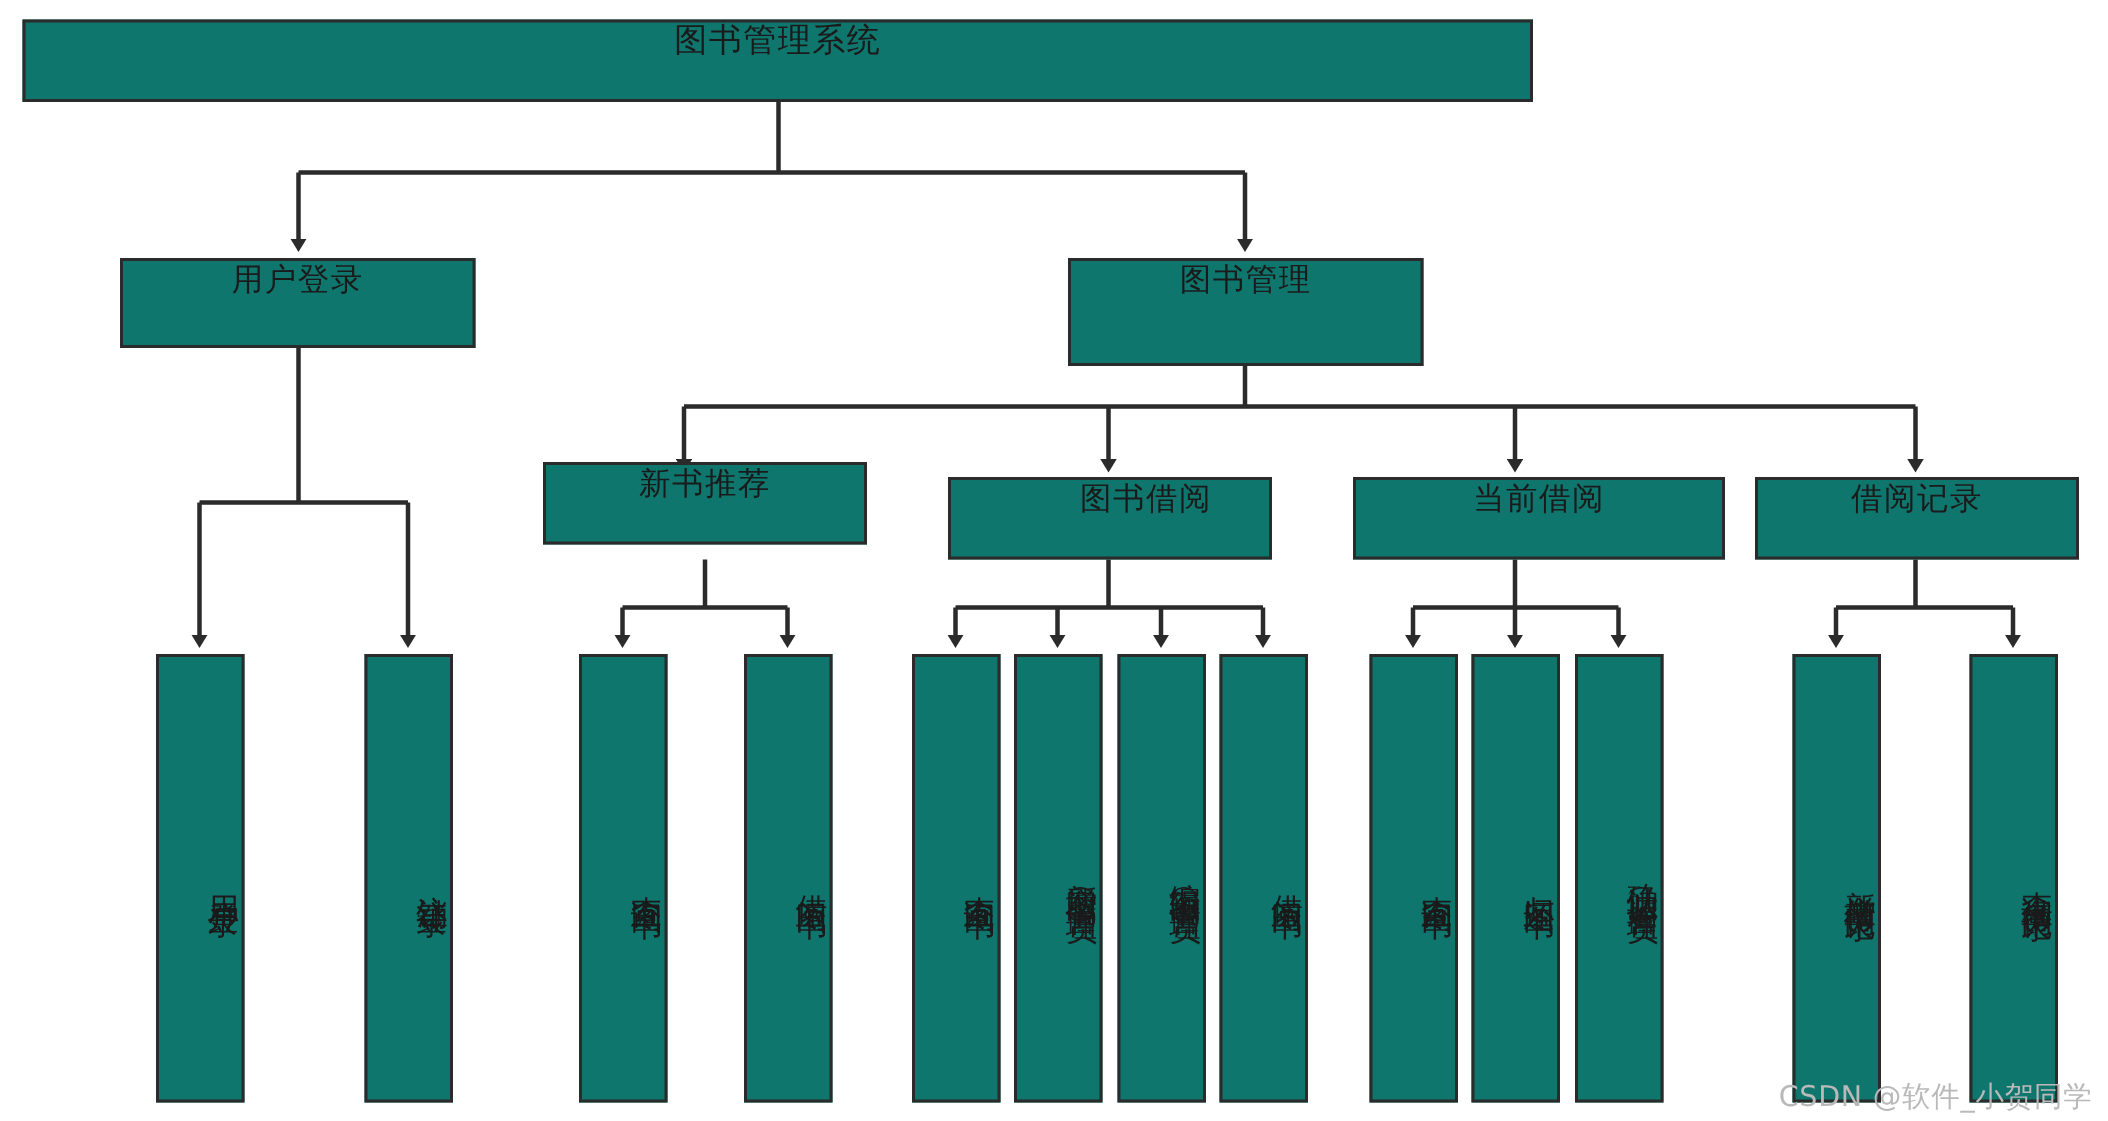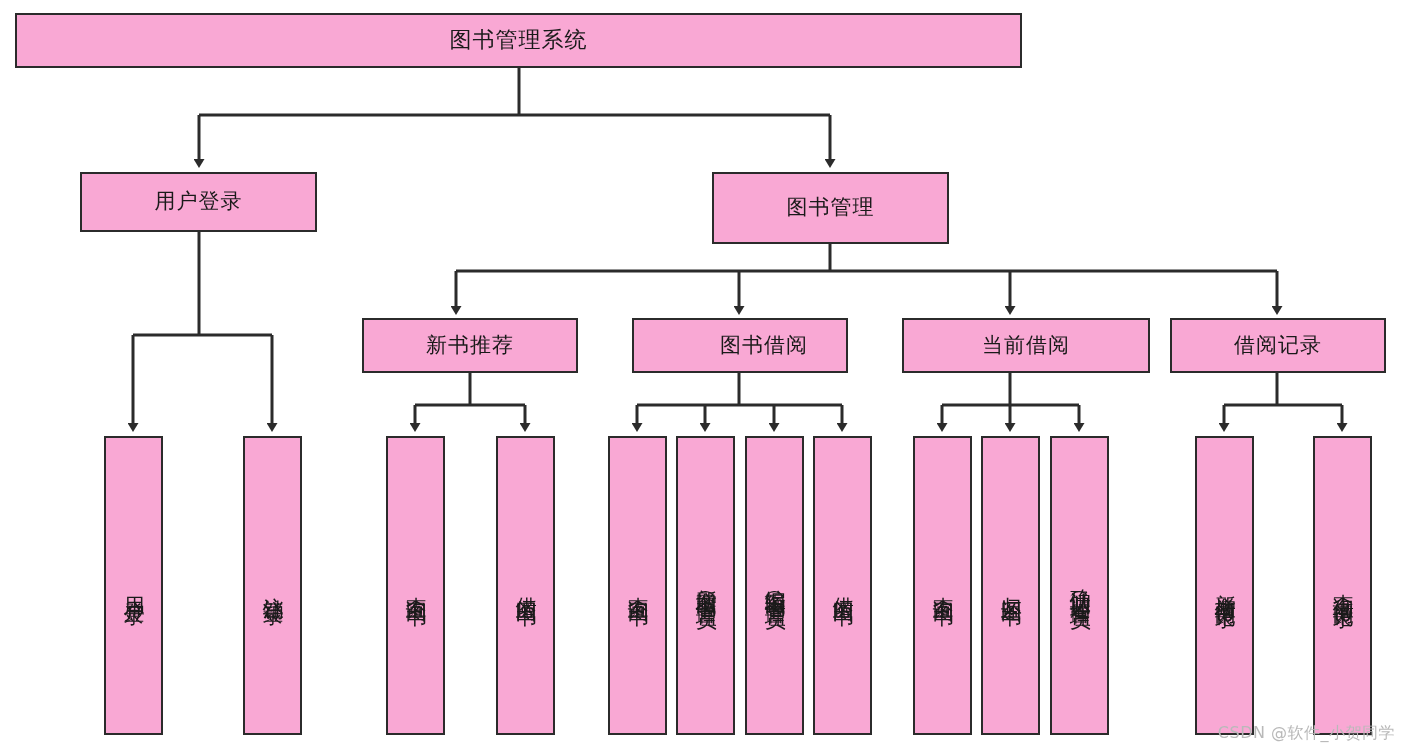--- a/index.html
+++ b/index.html
@@ -22,24 +22,24 @@
     position: absolute;
     left: 0;
     top: 0;
     width: 1405px;
     height: 747px;
     pointer-events: none;
   }
   .node {
     position: absolute;
     box-sizing: border-box;
-    background: #f9a8d4;
+    background: #0f766e;
     border: 2px solid #2b2b2b;
     display: flex;
-    align-items: center;
+    align-items: flex-start;
     justify-content: center;
     color: #1a1a1a;
   }
   .node.horizontal {
     font-size: 21px;
     line-height: 1.2;
     letter-spacing: 1px;
   }
   .node.vertical {
     writing-mode: vertical-rl;
@@ -54,21 +54,21 @@
     text-orientation: upright;
     white-space: nowrap;
   }
   .node.root {
     font-size: 22px;
   }
   .watermark {
     position: absolute;
     right: 10px;
     bottom: 3px;
-    font-size: 16px;
+    font-size: 19px;
     color: #b9b9b9;
     letter-spacing: 0.5px;
     white-space: nowrap;
     user-select: none;
   }
 </style>
 </head>
 <body>
 
 <div id="canvas">
@@ -128,21 +128,21 @@
   </div>
 
   <div class="node horizontal" style="left:80px; top:172px; width:237px; height:60px;">
     <span class="label">用户登录</span>
   </div>
 
   <div class="node horizontal" style="left:712px; top:172px; width:237px; height:72px;">
     <span class="label">图书管理</span>
   </div>
 
-  <div class="node horizontal" style="left:362px; top:318px; width:216px; height:55px;">
+  <div class="node horizontal" style="left:362px; top:308px; width:216px; height:55px;">
     <span class="label">新书推荐</span>
   </div>
 
   <div class="node horizontal" style="left:632px; top:318px; width:216px; height:55px;padding-left:48px;">
     <span class="label">图书借阅</span>
   </div>
 
   <div class="node horizontal" style="left:902px; top:318px; width:248px; height:55px;">
     <span class="label">当前借阅</span>
   </div>

